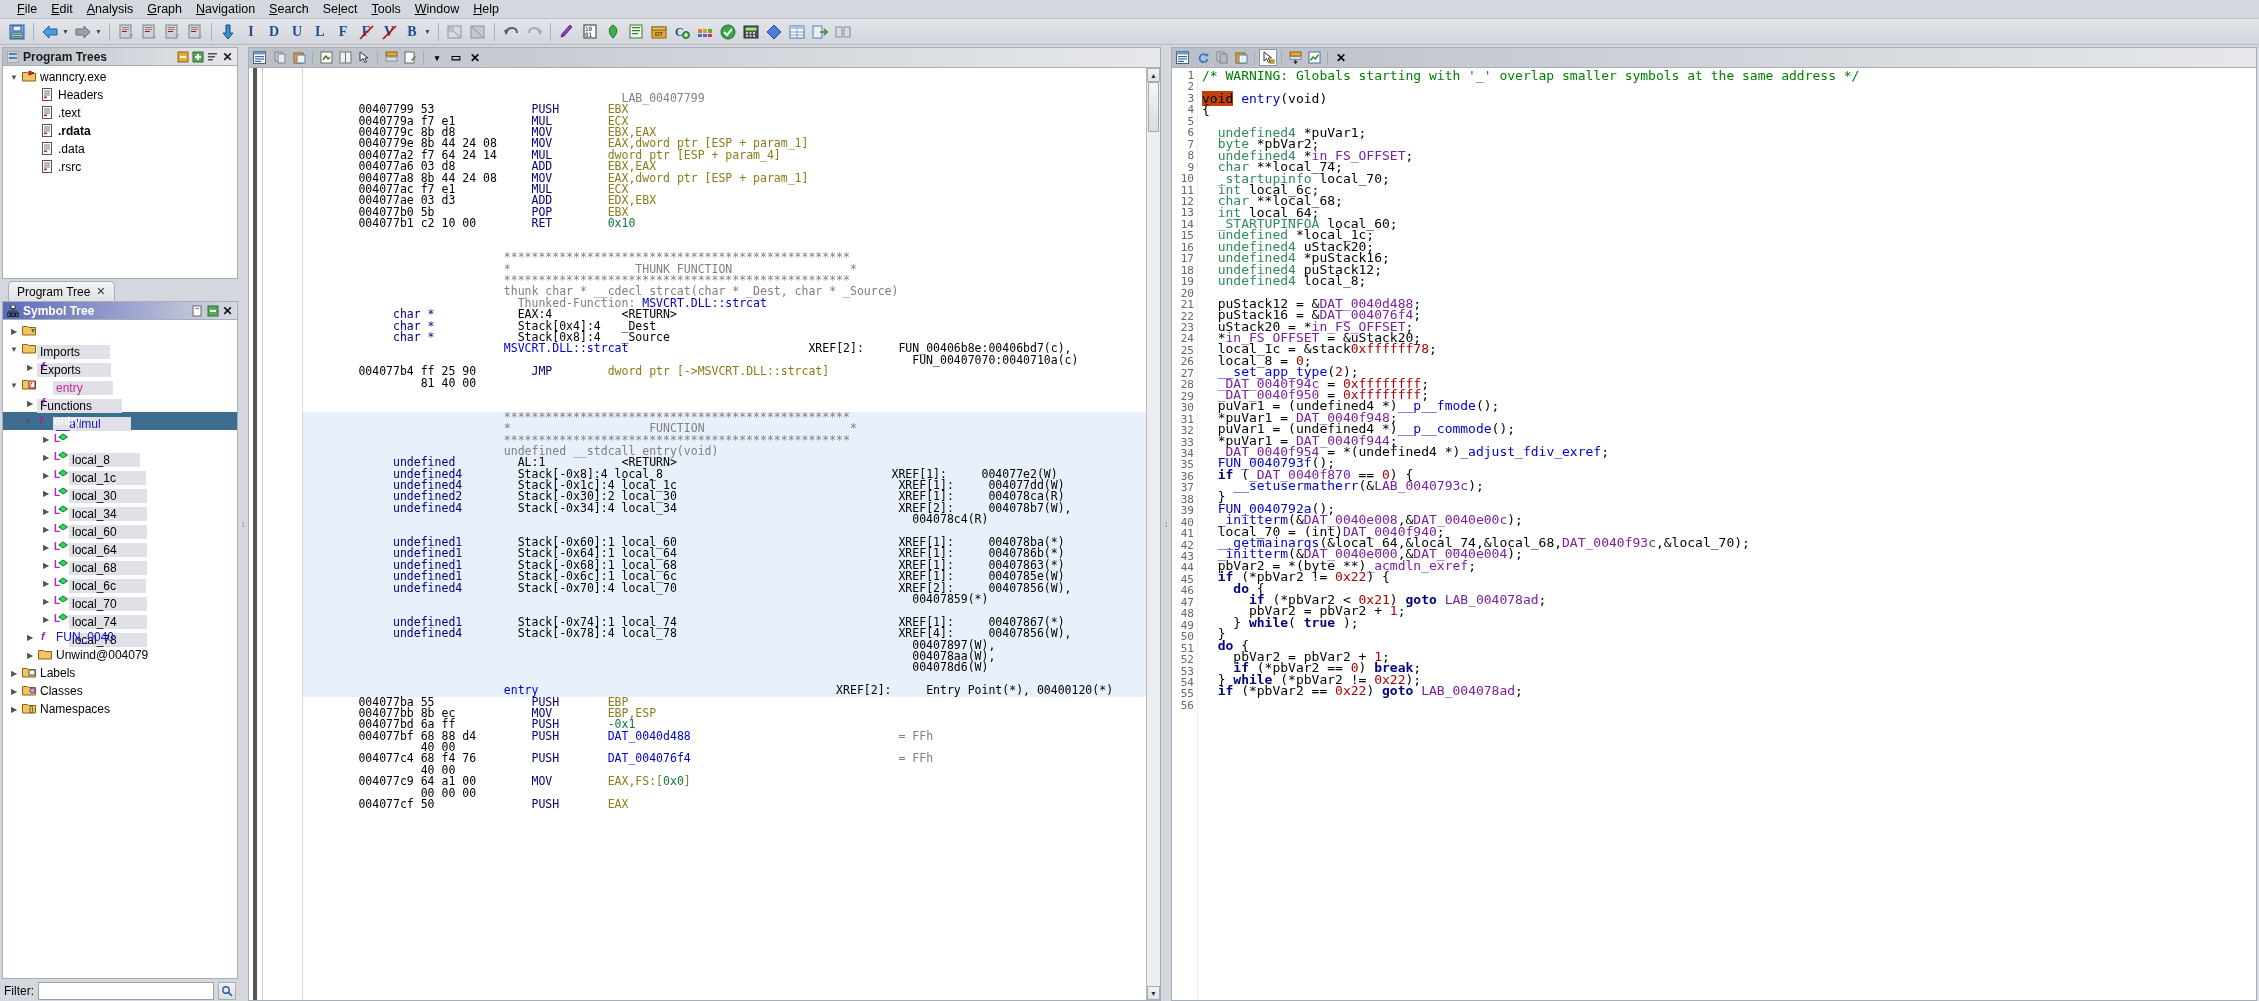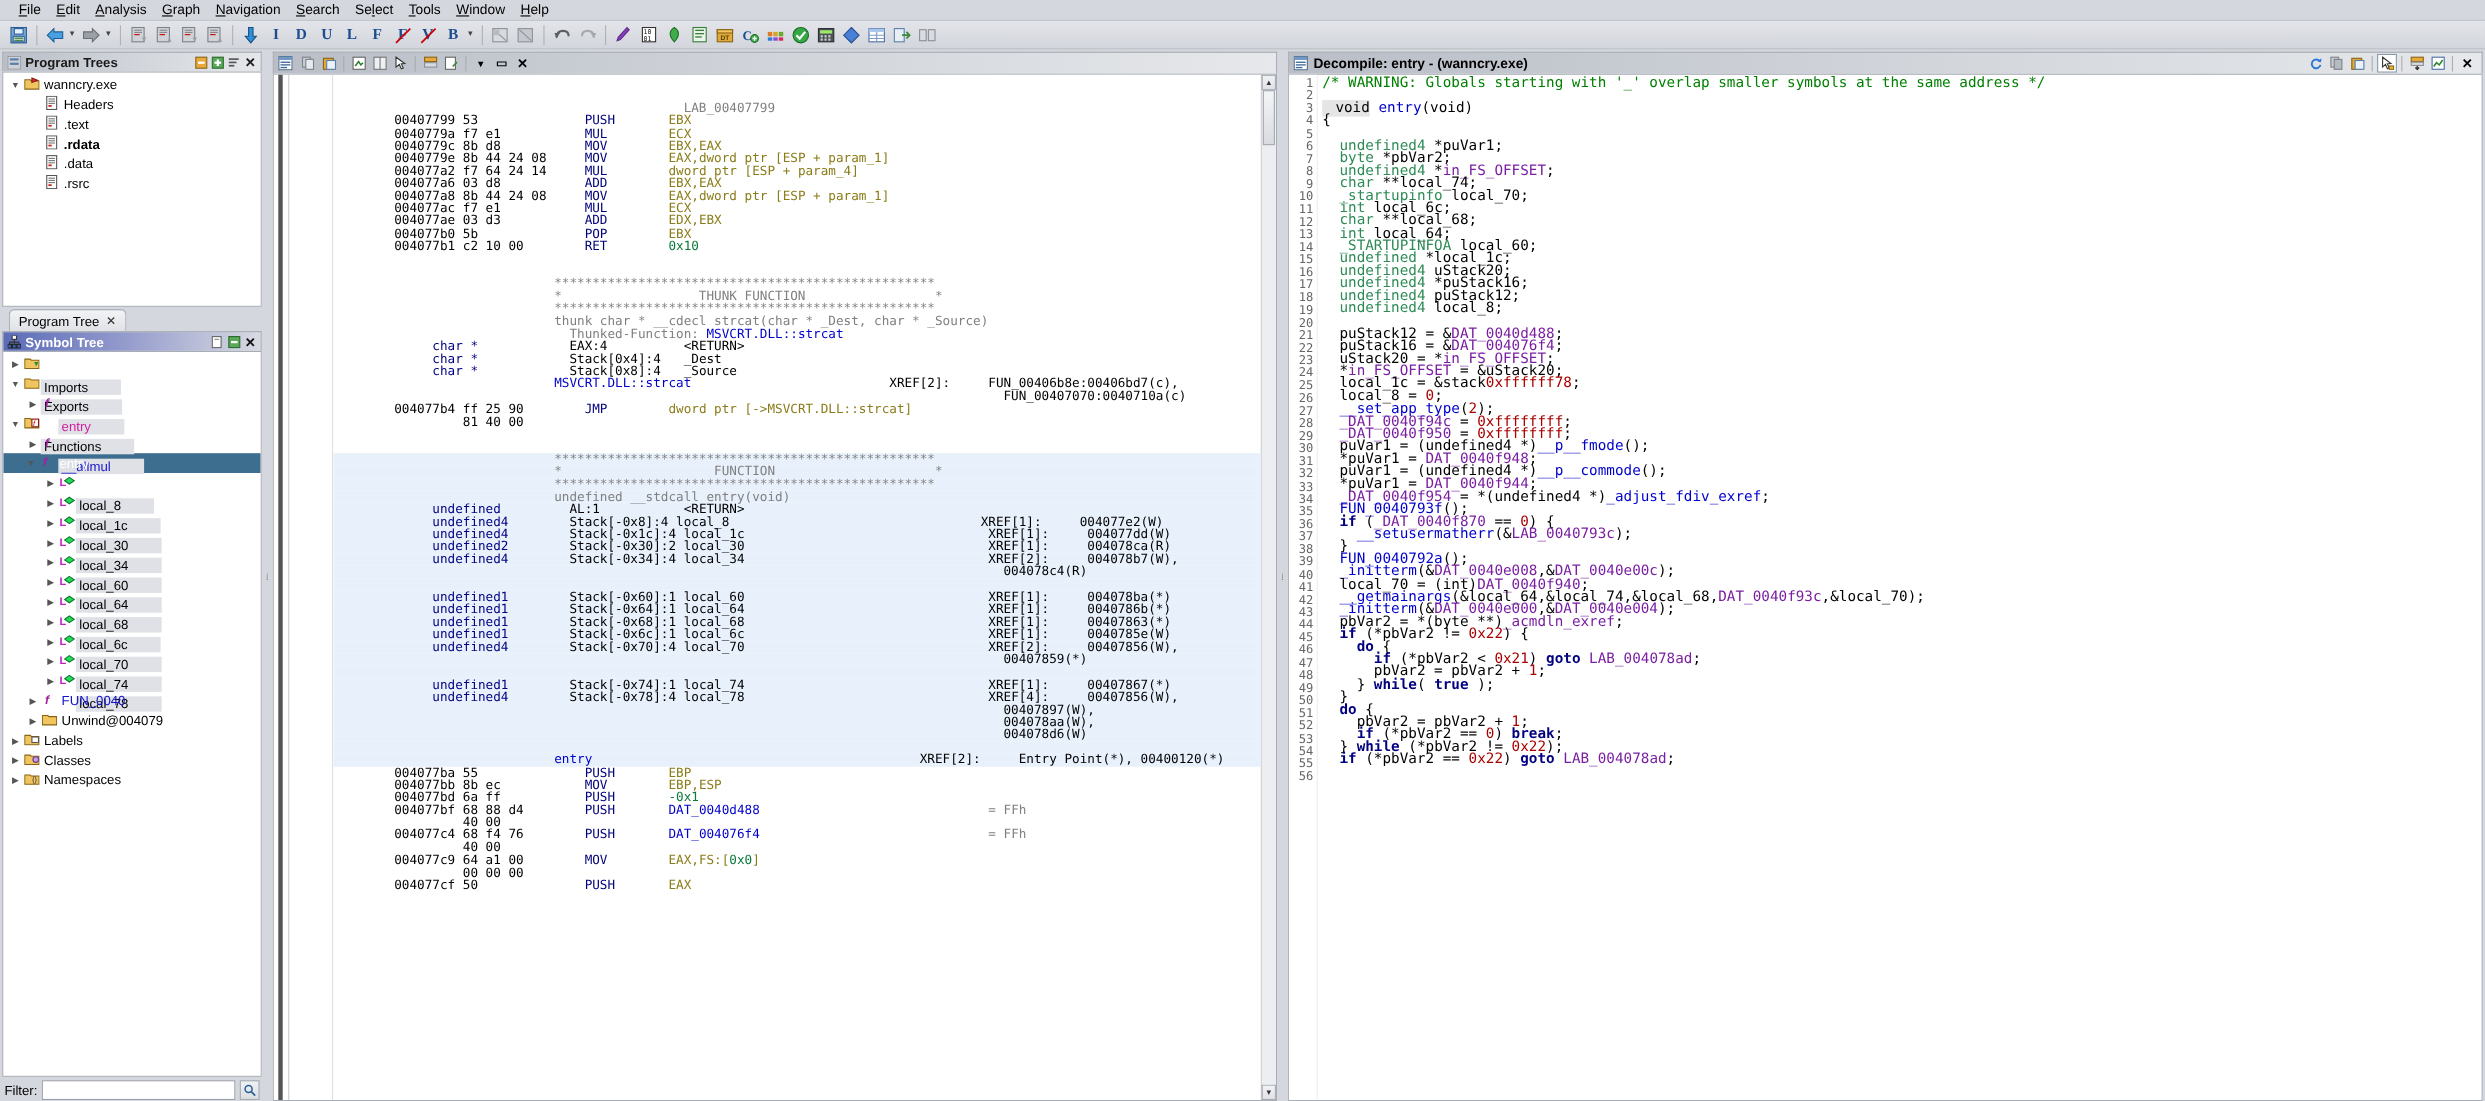--- a/index.html
+++ b/index.html
@@ -145,21 +145,21 @@
     flex:1; overflow:hidden; padding-top:2px; padding-left:4px;
     font-family:"DejaVu Sans Mono","Liberation Mono",monospace;
     font-size:13px; line-height:11.45px; white-space:pre;
   }
   .dc-kw { color:#000080; font-weight:bold;}
   .dc-typ { color:#2e8b57; }
   .dc-fn { color:#0000cc; }
   .dc-num { color:#a00; }
   .dc-cmt { color:#008000; }
   .dc-glob { color:#7a1fa2; }
-  .dc-sel { background:#e5e5e5;padding-left:12px; }
+  .dc-sel { background:#c2410c; }
   .dc-pun { color:#000; }
 </style>
 </head>
 <body>
 
 <div class="app">
 
   <div class="menubar">
     <div class="mi"><u>F</u><span title="File">ile</span></div>
     <div class="mi"><u>E</u>dit</div>
@@ -829,21 +829,20 @@
       <div class="win-head">
         <span class="ph-ic">
           <svg width="13" height="13" viewBox="0 0 13 13">
               <rect x="0.5" y="0.5" width="12" height="12" fill="#fff" stroke="#44617f"></rect>
               <rect x="0.5" y="0.5" width="12" height="3" fill="#6f98c4"></rect>
               <rect x="2" y="5" width="9" height="1.2" fill="#3a6a9a"></rect>
               <rect x="2" y="7.4" width="9" height="1.2" fill="#3a6a9a"></rect>
               <rect x="2" y="9.8" width="6" height="1.2" fill="#3a6a9a"></rect>
             </svg>
         </span>
-        <span class="wh-title">Decompile: entry - (wanncry.exe)</span>
         <span class="win-toolbar">
           <span class="whbtn">
             <svg width="13" height="13" viewBox="0 0 13 13">
                 <path d="M10 5 A4 4 0 1 0 10.5 8" stroke="#2a7ad8" stroke-width="1.8" fill="none"></path>
                 <path d="M11.5 2 L11 5.5 L7.8 4.6 Z" fill="#2a7ad8"></path>
               </svg>
             </span>
           <span class="whbtn">
             <svg width="13" height="13" viewBox="0 0 13 13">
                 <rect x="1" y="1" width="7" height="9" fill="#c9ced4" stroke="#7d838a"></rect>

